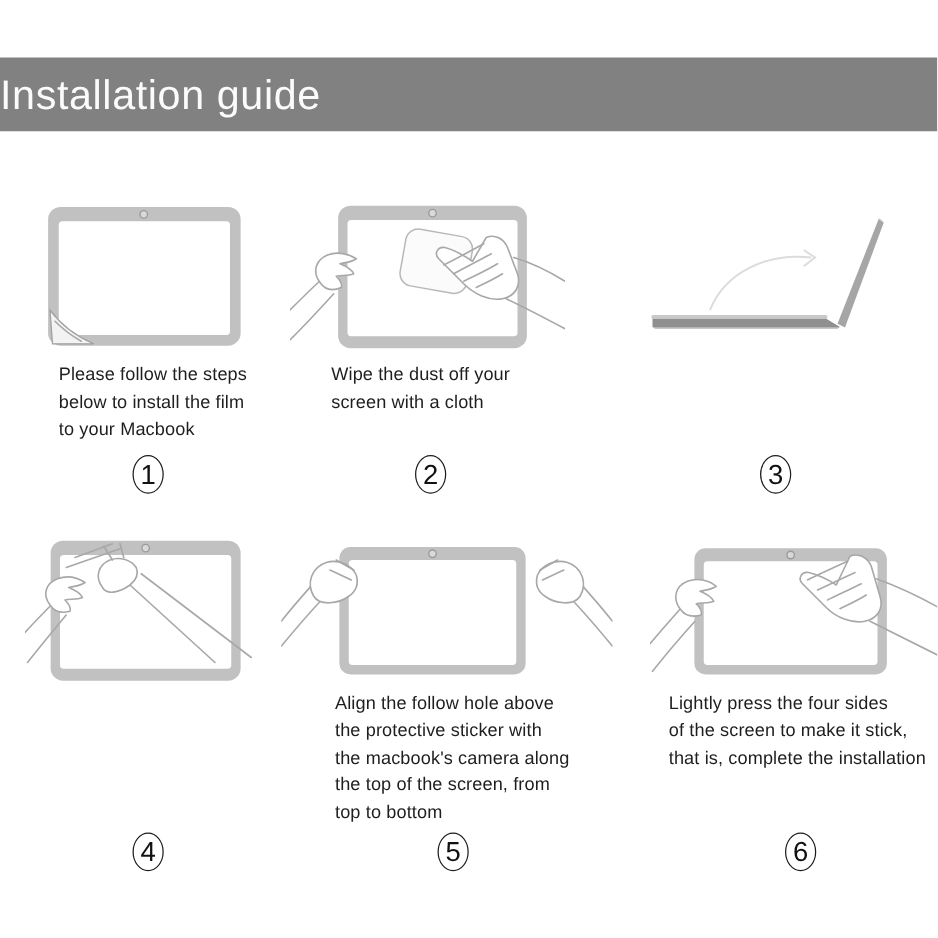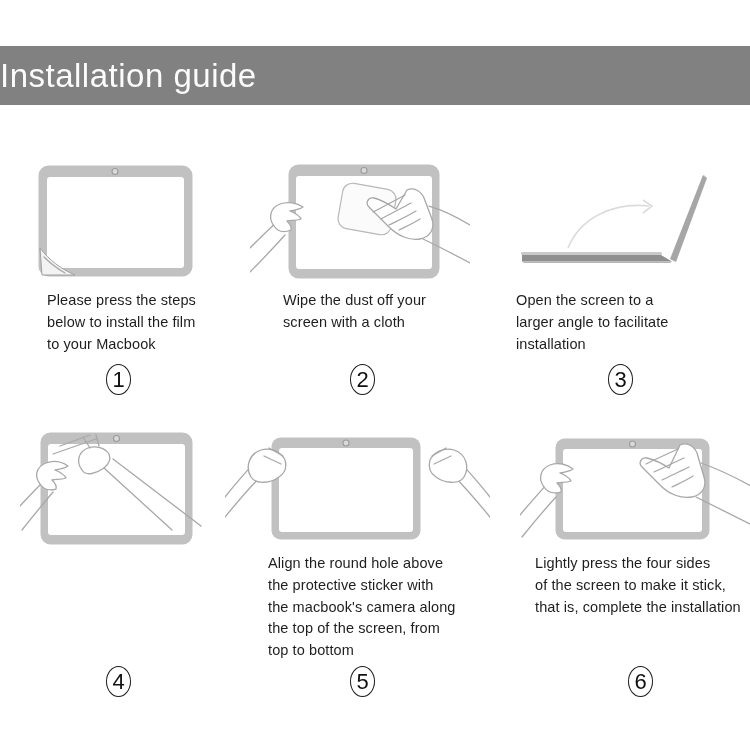--- a/index.html
+++ b/index.html
@@ -23,21 +23,21 @@
   .stepnum{
     position:absolute;width:25px;height:31px;border:1.6px solid #1d1d1d;border-radius:50%;
     display:flex;align-items:center;justify-content:center;
     font-size:22px;color:#111;box-sizing:border-box;font-weight:400;
   }
   
   .p1{left:20px;top:160px;width:220px;height:268px;}
   .p1 .illus{left:18px;top:5px;}
   .p1 .caption{left:27px;top:130px;width:190px;}
   .p1 .stepnum{left:86px;top:204px;}
-  .p2{left:250px;top:160px;width:240px;height:268px;}
+  .p2{left:232px;top:160px;width:240px;height:268px;}
   .p2 .illus{left:0px;top:2px;}
   .p2 .caption{left:33px;top:130px;width:190px;}
   .p2 .stepnum{left:100px;top:204px;}
   .p3{left:505px;top:160px;width:245px;height:268px;}
   .p3 .illus{left:8px;top:2px;}
   .p3 .caption{left:11px;top:130px;width:210px;}
   .p3 .stepnum{left:103px;top:204px;}
   .p4{left:20px;top:428px;width:220px;height:290px;}
   .p4 .illus{left:0px;top:0px;}
   .p4 .caption{left:20px;top:125px;width:200px;}
@@ -63,21 +63,21 @@
   </header>
 
   <section class="panel p1">
     <svg class="illus" width="155" height="112" viewBox="0 0 155 112">
       <rect x="0.5" y="0.5" width="154" height="111" rx="10" fill="#c1c1c1"></rect>
       <rect x="9" y="12" width="137" height="91" rx="3" fill="#ffffff"></rect>
       <circle cx="77" cy="6.5" r="3" fill="#d9d9d9" stroke="#9b9b9b" stroke-width="1.1"></circle>
       <path d="M2,83 C11,95 23,104 37,110 L4,110 Z" fill="#f3f3f3" stroke="#a0a0a0" stroke-width="1"></path>
       <path d="M6,92 C13,99 20,104 27,108" class="ln" stroke="#bdbdbd"></path>
     </svg>
-    <p class="caption">Please press the steps
+    <p class="caption">Please follow the steps
 below to install the film
 to your Macbook</p>
     <div class="stepnum">1</div>
   </section>
 
   <section class="panel p2">
     <svg class="illus" width="220" height="126" viewBox="0 0 220 126">
       <g transform="translate(38,2)">
         <rect x="0.5" y="0.5" width="151" height="114" rx="10" fill="#c1c1c1"></rect>
         <rect x="8" y="12" width="136" height="93" rx="3" fill="#ffffff"></rect>
@@ -113,23 +113,20 @@
       <g>
         <rect x="8" y="90" width="141" height="3" rx="1.5" fill="#c9c9c9"></rect>
         <path d="M9,93 L148,93 L159,99.5 L9,99.5 Z" fill="#8f8f8f"></path>
         <path d="M9,99.5 L159,99.5 L157,101 L11,101 Z" fill="#b5b5b5"></path>
       </g>
       <g>
         <path d="M157,97 L190,13 L194,16 L163,100 Z" fill="#a6a6a6"></path>
         <path d="M190,13 L193,15" stroke="#cfcfcf" stroke-width="1"></path>
       </g>
     </svg>
-    <p class="caption">Open the screen to a
-larger angle to facilitate
-installation</p>
     <div class="stepnum">3</div>
   </section>
 
   <section class="panel p4">
     <svg class="illus" width="215" height="125" viewBox="0 0 215 125">
       <g transform="translate(20,4)">
         <rect x="0.5" y="0.5" width="152" height="112" rx="10" fill="#c1c1c1"></rect>
         <rect x="8" y="12" width="137" height="91" rx="3" fill="#ffffff"></rect>
         <circle cx="76.5" cy="6.5" r="3" fill="#d9d9d9" stroke="#9b9b9b" stroke-width="1.1"></circle>
       </g>
@@ -166,21 +163,21 @@
         <path d="M39,23 L56,31" class="ln"></path>
       </g>
       <g transform="translate(265,0) scale(-1,1)">
         <path d="M0,64 C11,50 21,39 30,29" class="ln"></path>
         <path d="M0,84 C14,67 27,52 39,40" class="ln"></path>
         <path d="M26,44 C20,34 24,21 36,17 C46,14 56,19 60,27 C62,34 60,40 54,44 C46,50 31,52 26,44 Z" class="hand"></path>
         <path d="M44,15 L58,23" class="ln"></path>
         <path d="M39,23 L56,31" class="ln"></path>
       </g>
     </svg>
-    <p class="caption">Align the round hole above
+    <p class="caption">Align the follow hole above
 the protective sticker with
 the macbook's camera along
 the top of the screen, from
 top to bottom</p>
     <div class="stepnum">5</div>
   </section>
 
   <section class="panel p6">
     <svg class="illus" width="240" height="115" viewBox="0 0 240 115">
       <g transform="translate(35,5)">

